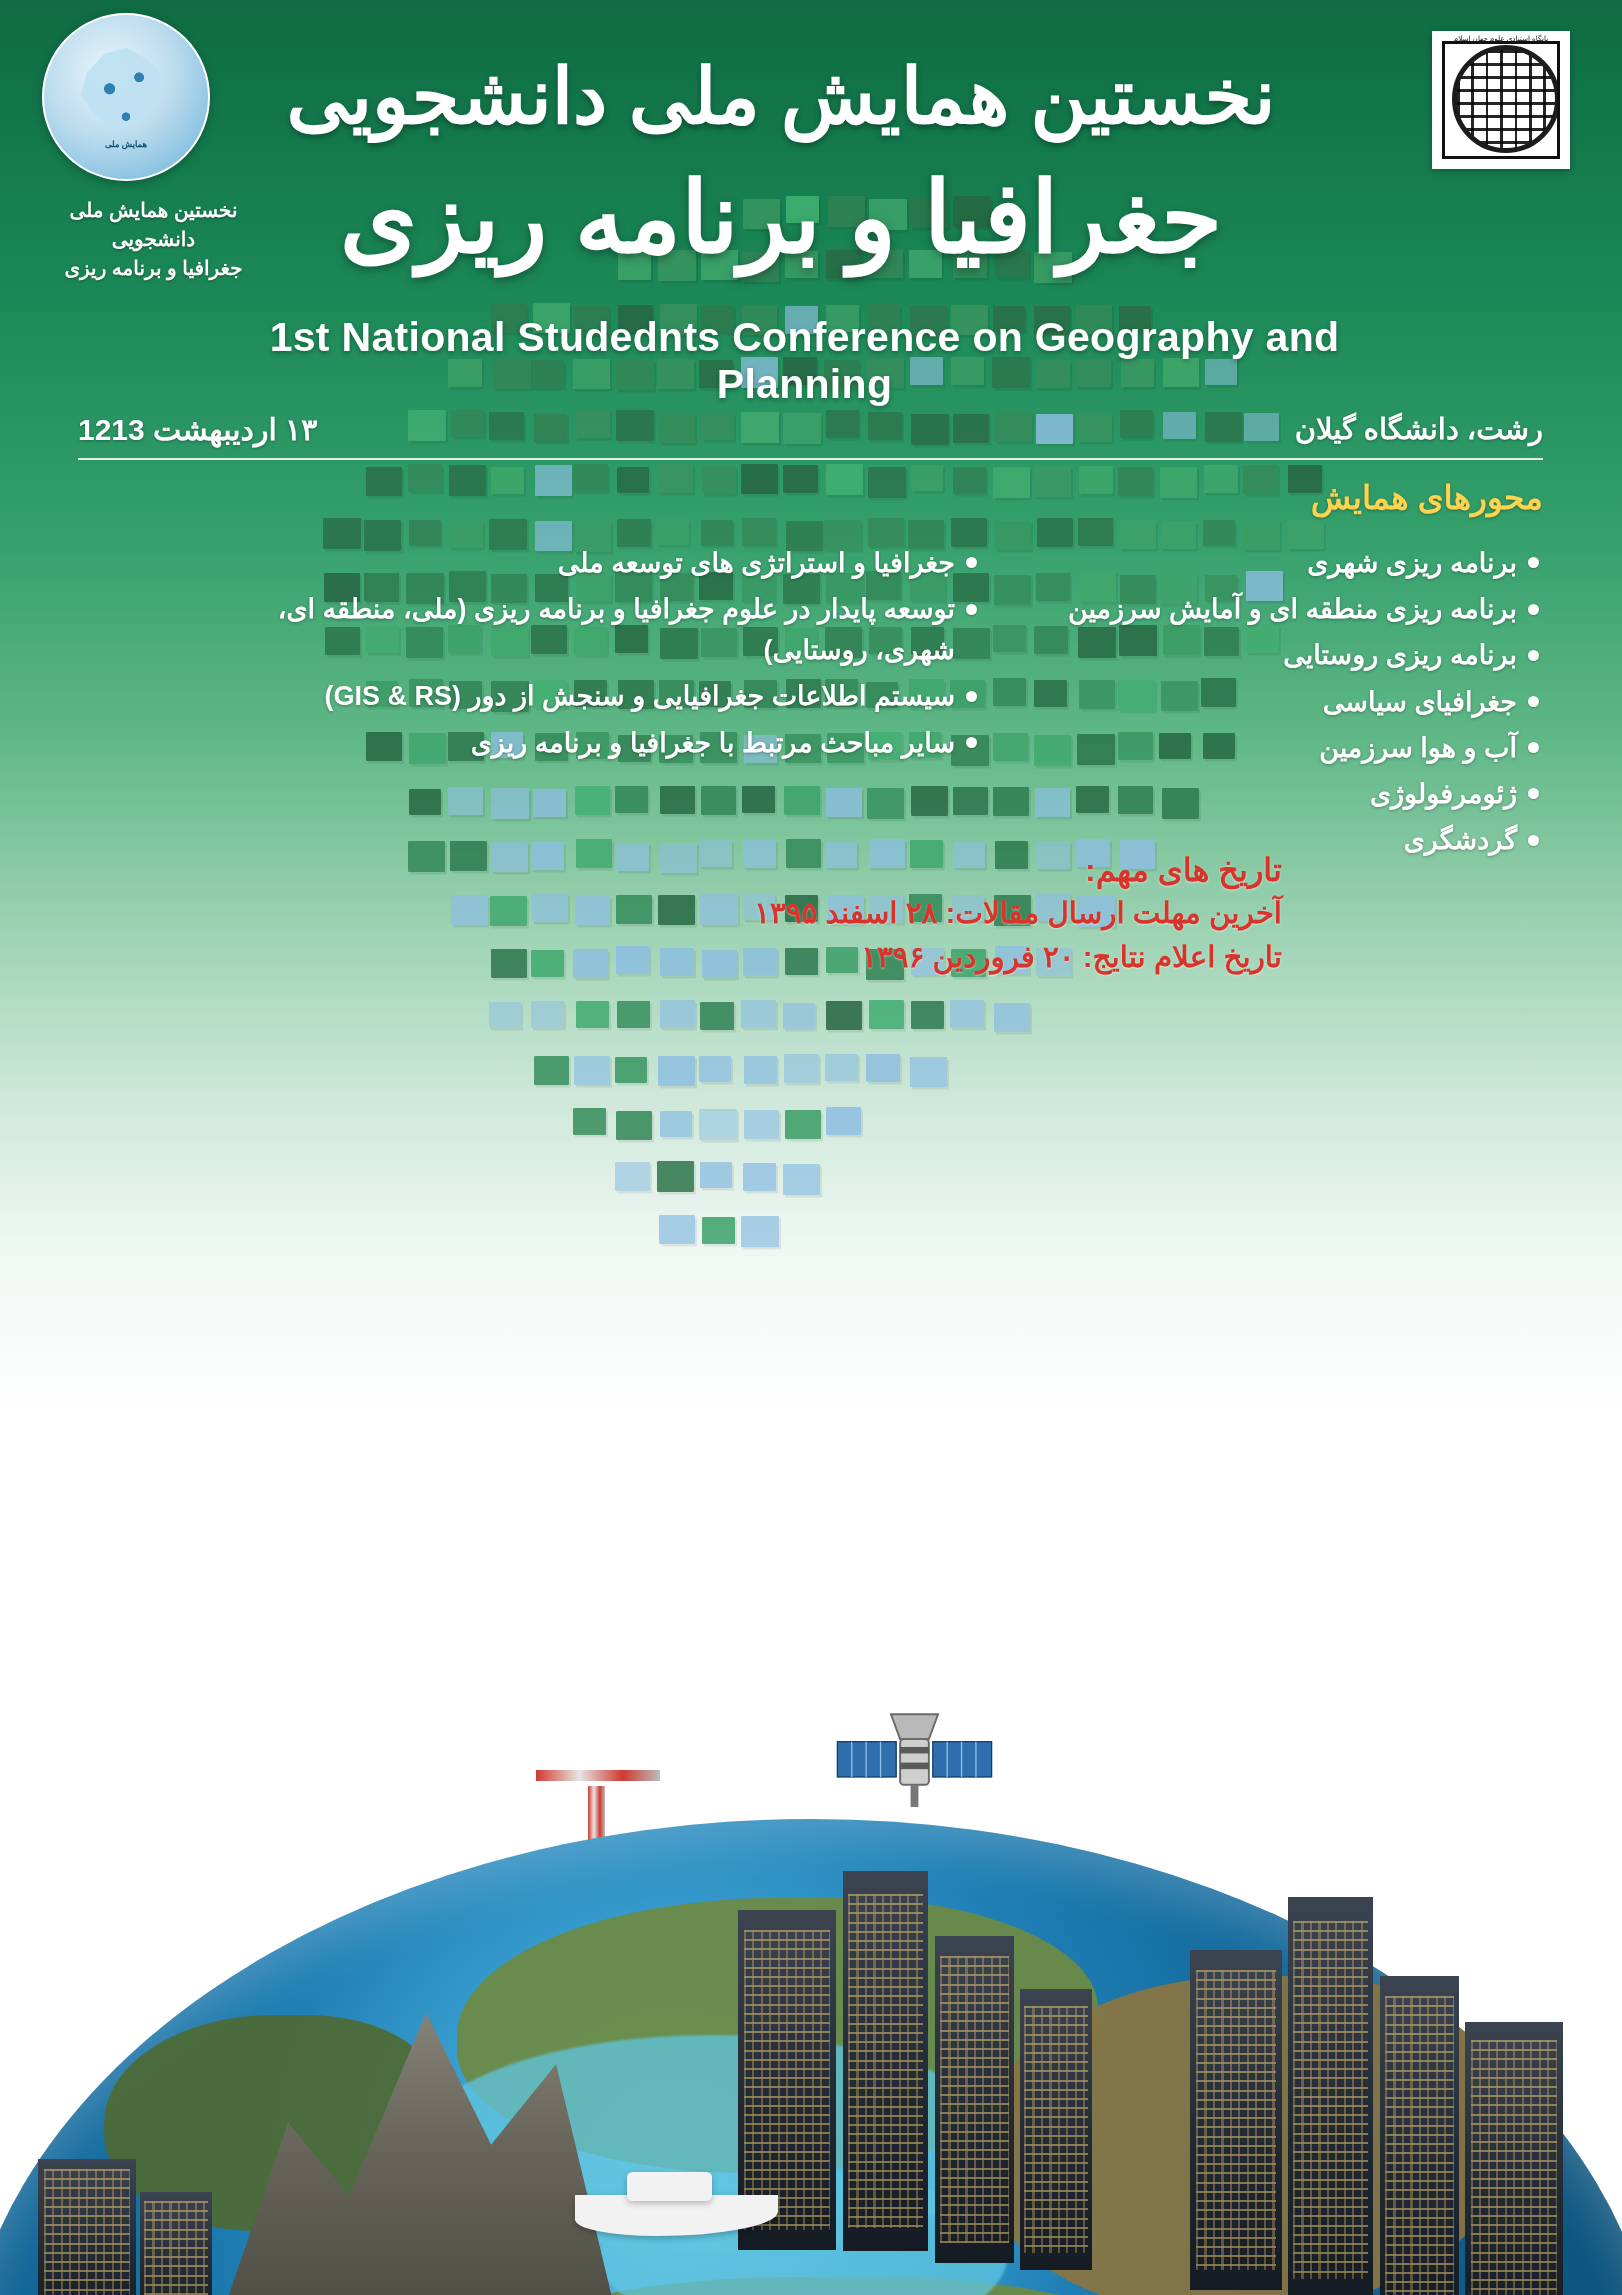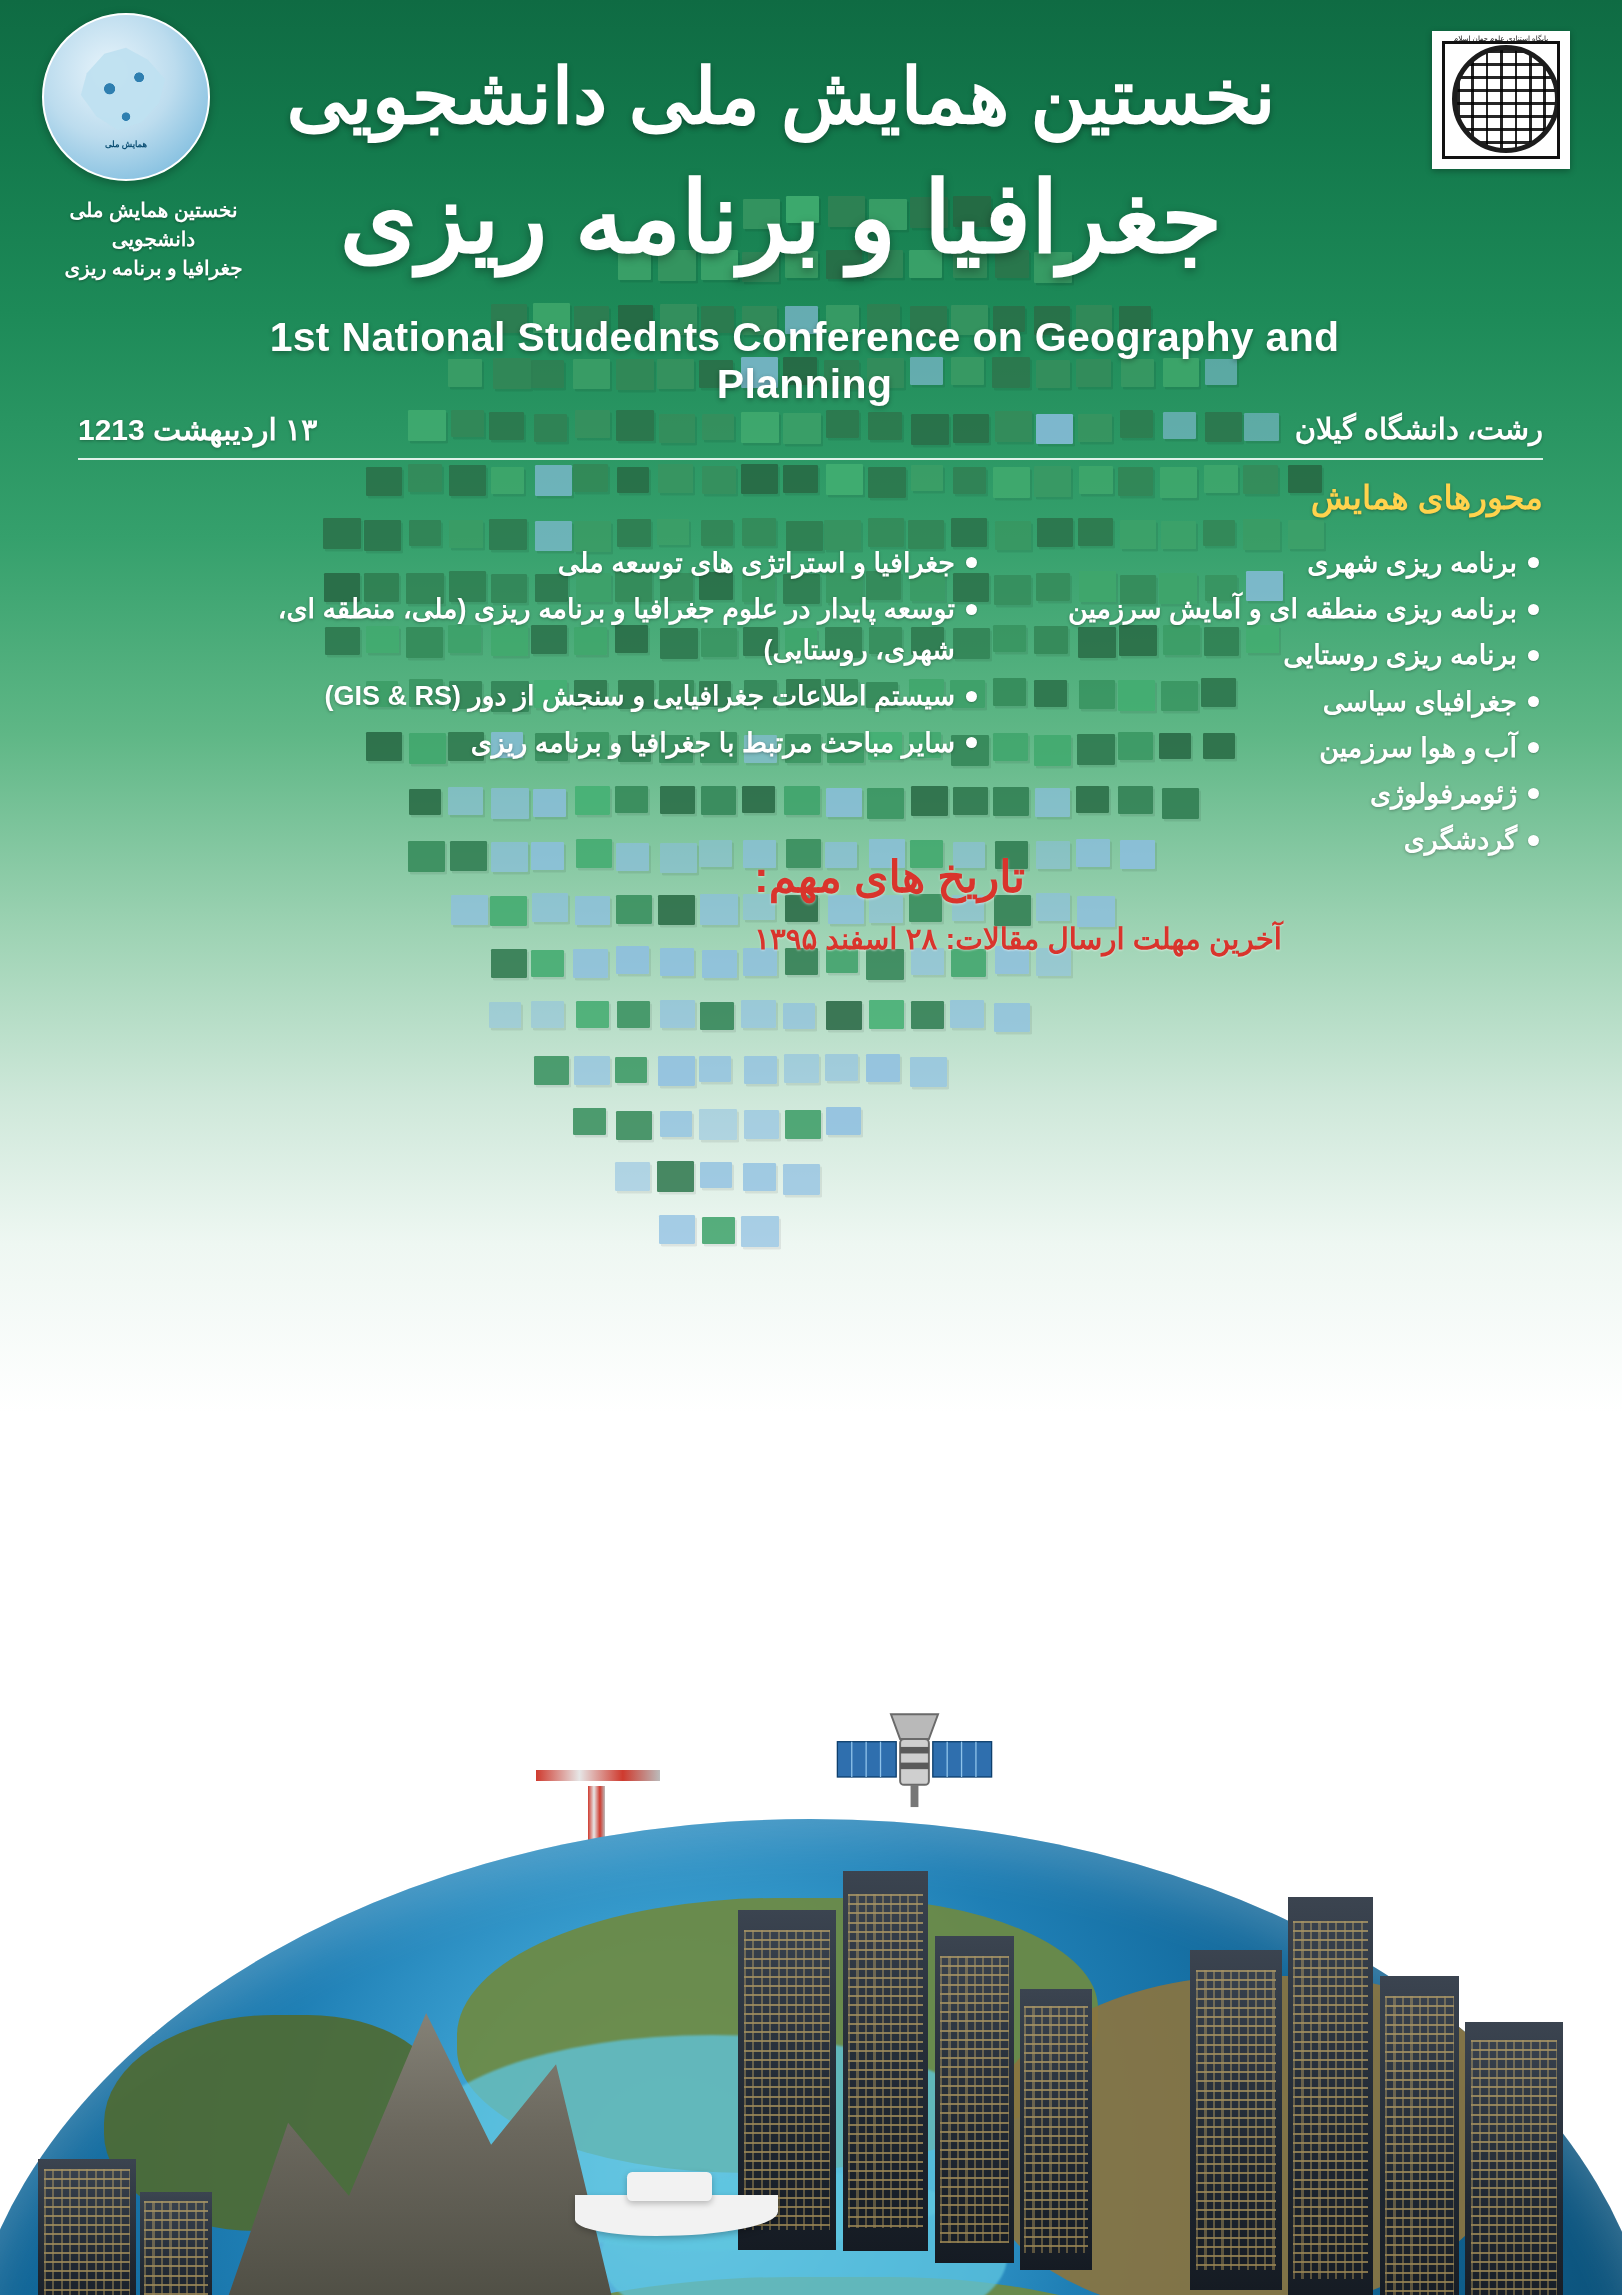--- a/index.html
+++ b/index.html
@@ -340,25 +340,24 @@
 
   .dates-block {
     position: absolute;
     right: 340px;
     top: 851px;
     width: 785px;
     text-align: right;
   }
   .dates-title {
     color: #d9342c;
-    font-size: 44px;
-    font-weight: bold;
-    margin-bottom: 15px;
+    font-size: 32px;
+    font-weight: bold;
+    margin-bottom: 2px;
     text-shadow: 0 1.3px 2.6px rgba(255,255,255,0.5);
-    text-align: center;
   }
   .dates-line {
     color: #d9342c;
     font-size: 29.4px;
     font-weight: bold;
     line-height: 1.5;
     text-shadow: 0 0.7px 2px rgba(255,255,255,0.5);
   }
 </style>
 </head>
@@ -728,20 +727,21 @@
           <li>توسعه پایدار در علوم جغرافیا و برنامه ریزی (ملی، منطقه ای، شهری، روستایی)</li>
           <li>سیستم اطلاعات جغرافیایی و سنجش از دور (GIS &amp; RS)</li>
           <li>سایر مباحث مرتبط با جغرافیا و برنامه ریزی</li>
         </ul>
     </div>
 
     <div class="dates-block">
       <div class="dates-title">تاریخ های مهم:</div>
       <div id="datesLines">
           <div class="dates-line">آخرین مهلت ارسال مقالات: ۲۸ اسفند ۱۳۹۵</div>
+          <div class="dates-line">تاریخ اعلام نتایج: ۲۰ فروردین ۱۳۹۶</div>
         </div>
     </div>
   </div>
 
   <div class="bottom-area">
 
     <div class="cloud" style="left:406px; top:497px; width:196px; height:72px;"></div>
     <div class="cloud" style="left:1054px; top:517px; width:170px; height:62px;"></div>
 
     <div class="satellite" style="left:824px; top:288px;">

